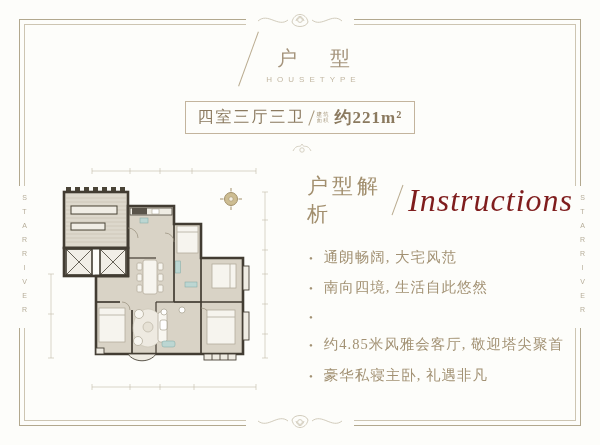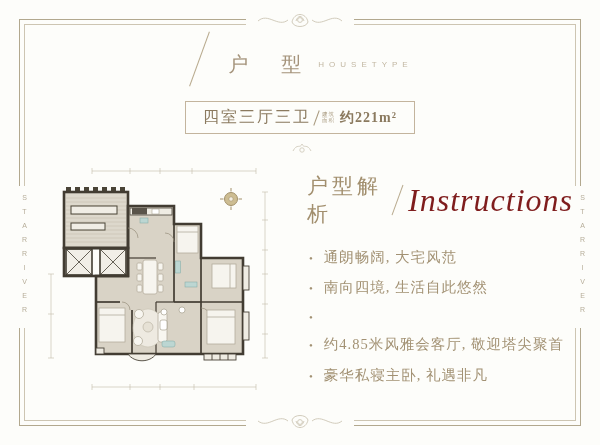--- a/index.html
+++ b/index.html
@@ -26,32 +26,32 @@
   .watermark.right{right:14px;}
   
   .header{position:absolute;top:30px;left:0;width:600px;display:flex;
           justify-content:center;align-items:center;gap:14px;transform:translateX(6px);}
   .plan-code{font-style:italic;font-size:58px;line-height:1;color:#a39172;
              letter-spacing:-2px;padding-right:4px;}
   .slash{width:1px;background:#b9ab8f;transform:rotate(20deg);}
   .slash.big{height:58px;}
   .slash.small{height:16px;background:#a99a7f;}
   .slash.mid{height:32px;}
-  .unit-type{display:flex;align-items:center;gap:3px;padding-top:10px;}
+  .unit-type{display:flex;flex-direction:column;align-items:center;gap:3px;padding-top:10px;}
   .unit-type-cn{font-size:20px;letter-spacing:14px;color:#a5947c;text-indent:14px;}
   .unit-type-en{font-size:8px;letter-spacing:5px;color:#c2b7a2;
                 font-family:"Liberation Sans","DejaVu Sans",sans-serif;text-align:center;}
   
   .area-box{position:absolute;top:101px;left:50%;transform:translateX(-50%);
             min-width:208px;height:31px;border:1px solid #c3b49d;
             display:flex;align-items:center;justify-content:center;gap:5px;padding:0 10px;}
   .rooms-label{font-size:16px;letter-spacing:2px;color:#8b7a5f;}
   .area-prefix{display:flex;flex-direction:column;line-height:1.05;
                font-size:5.5px;color:#ab9d83;letter-spacing:1px;}
-  .area-value{font-size:14px;font-weight:bold;color:#8b7a5f;letter-spacing:1px;}
+  .area-value{font-size:17px;font-weight:bold;color:#8b7a5f;letter-spacing:1px;}
   
   .floorplan{position:absolute;left:44px;top:162px;width:250px;height:233px;}
   
   .analysis{position:absolute;left:296px;top:172px;width:266px;margin-left:11px;}
   .analysis-heading{display:flex;align-items:center;gap:10px;}
   .heading-cn{font-size:21px;letter-spacing:4px;color:#a28f6e;}
   .heading-en{font-size:32px;color:#7f1d1d;letter-spacing:1px;font-style:italic;}
   .bullets{margin:22px 0 0 2px;padding:0;list-style:none;}
   .bullets li{display:flex;align-items:baseline;gap:10px;
               font-size:14.5px;color:#a29173;letter-spacing:1px;

